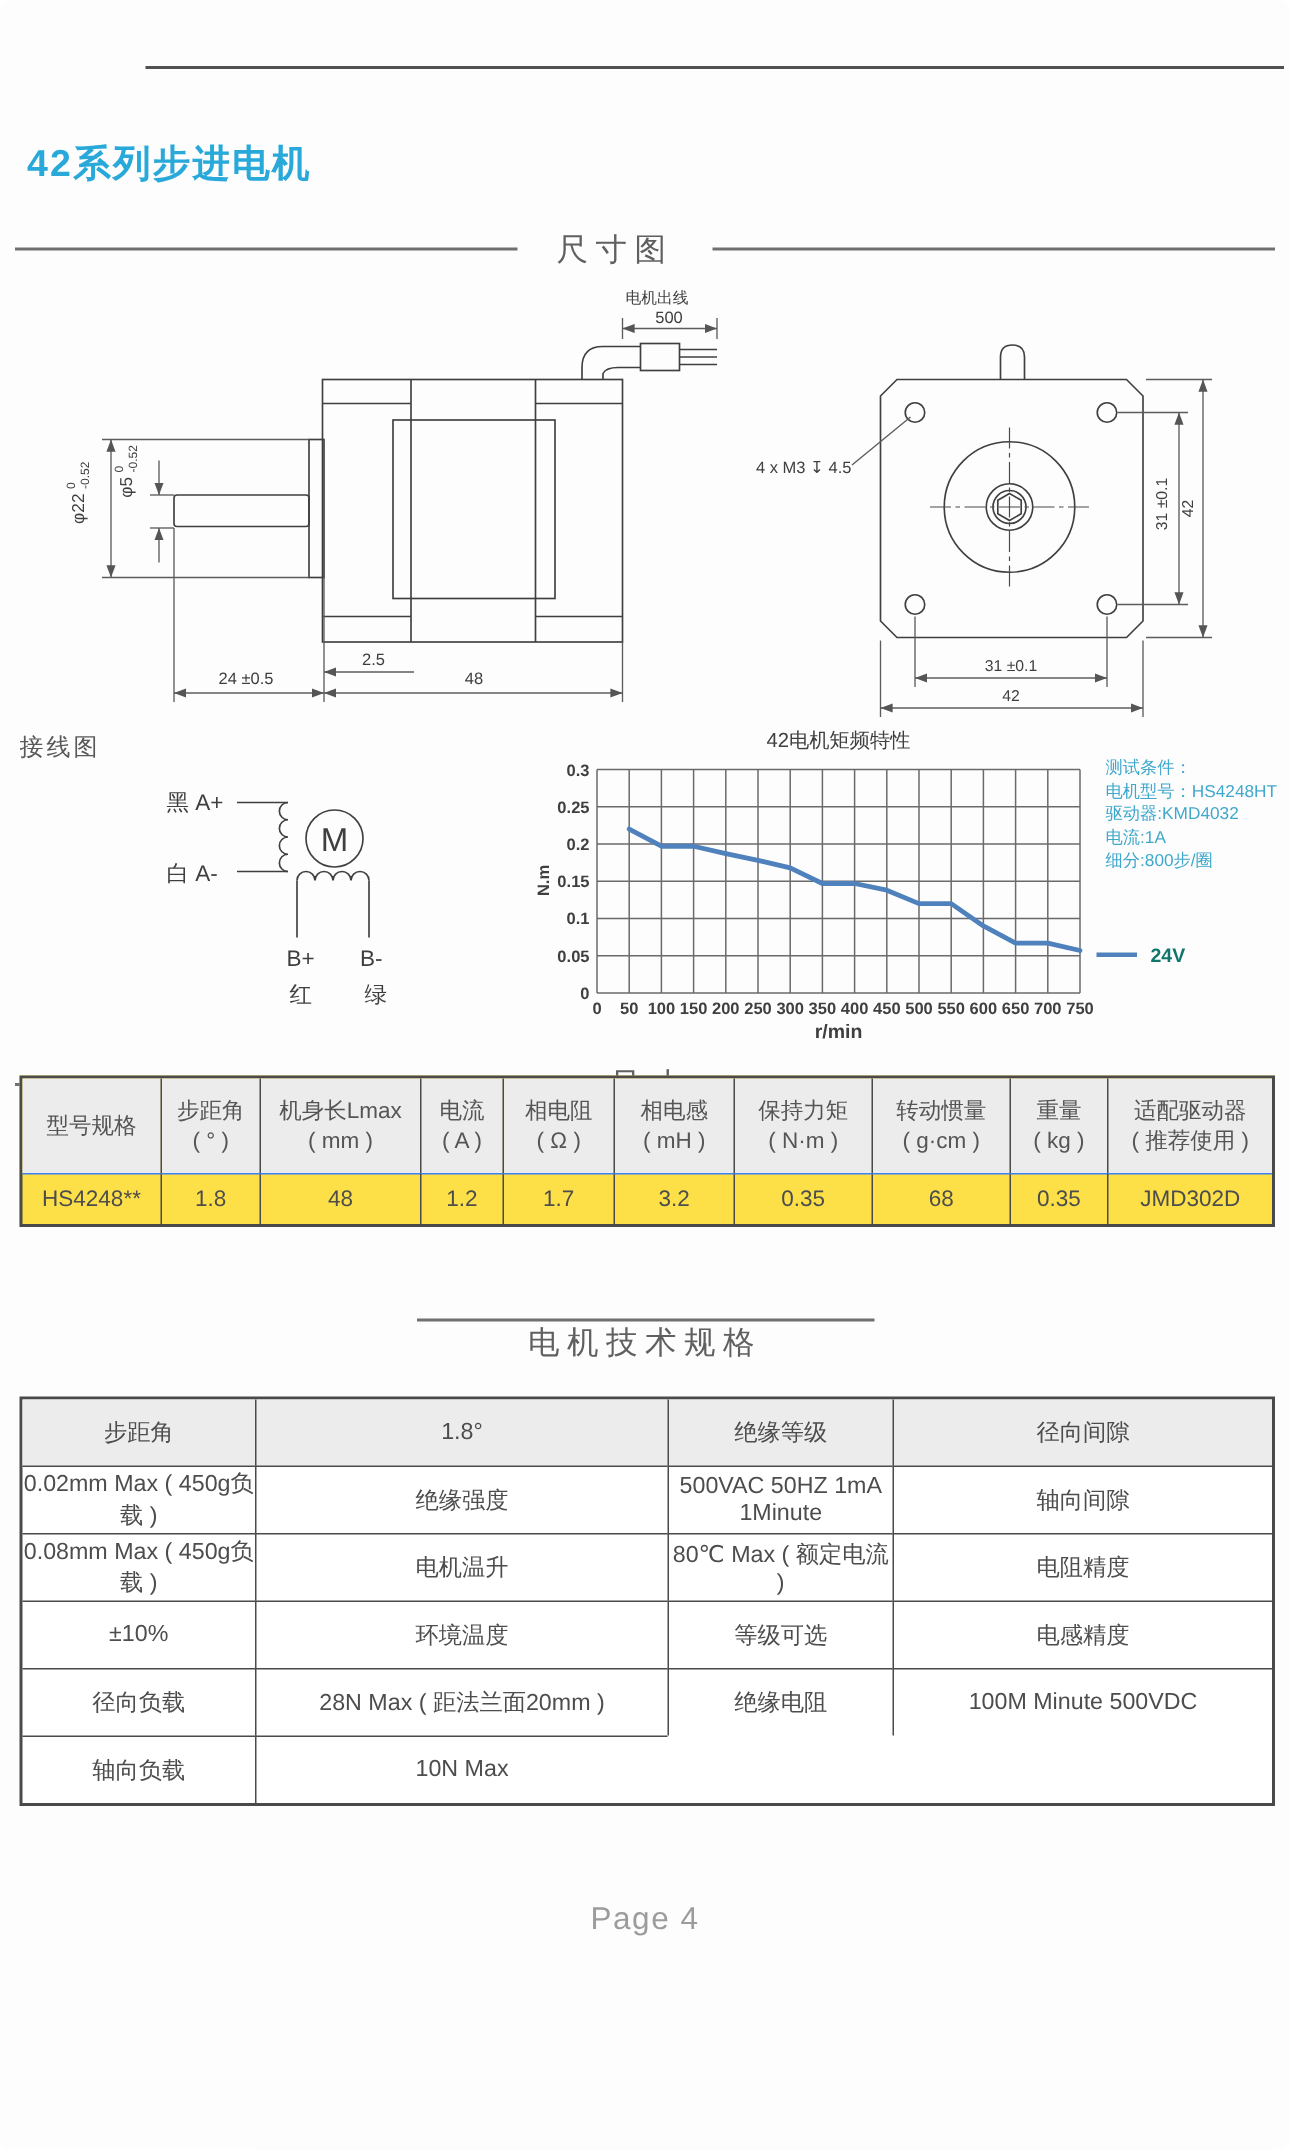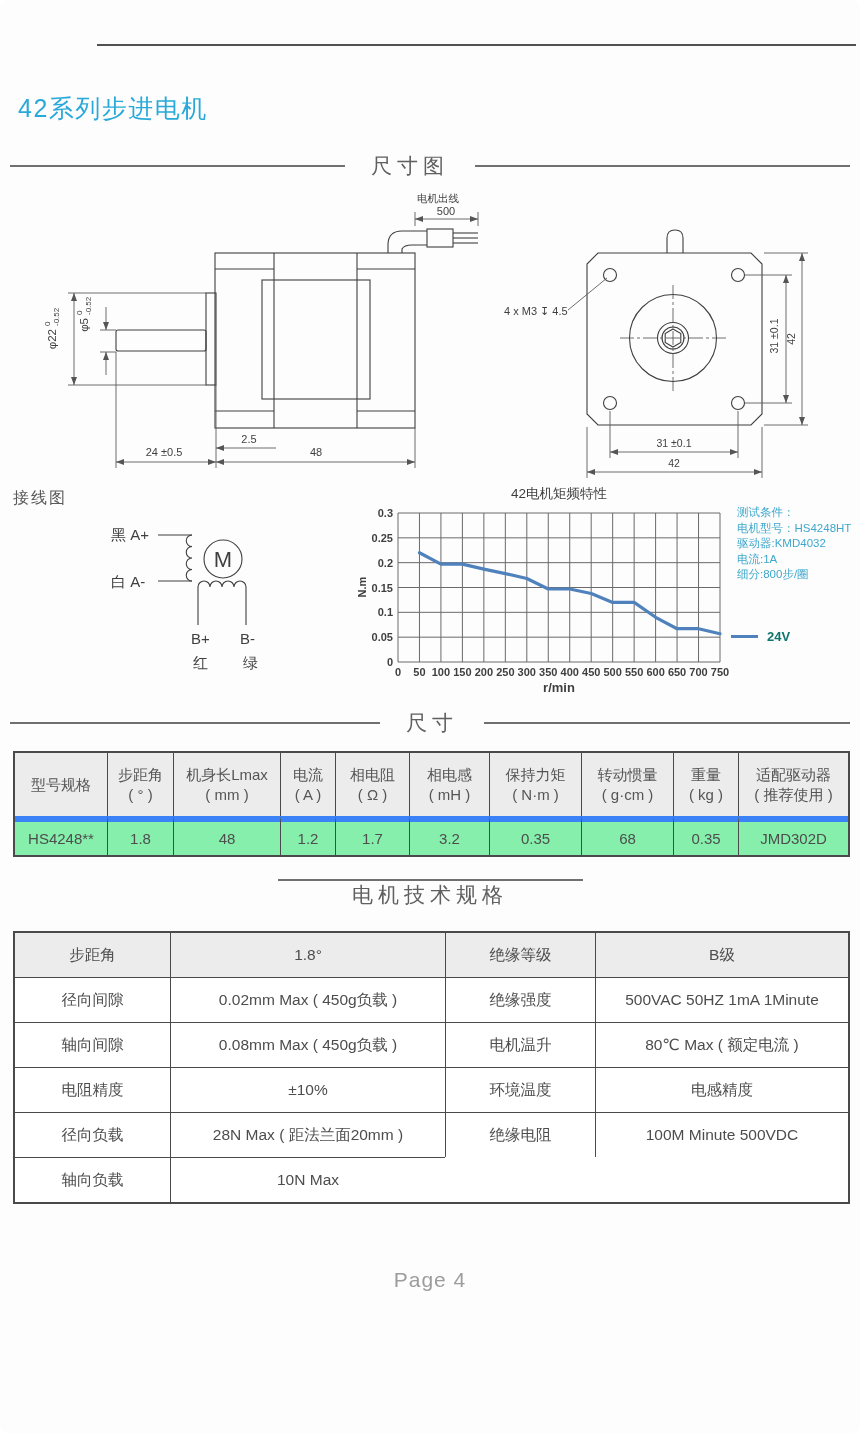--- a/index.html
+++ b/index.html
@@ -1,20 +1,20 @@
 <!DOCTYPE html>
 <html><head>
 <meta charset="utf-8">
 <style>
   html,body{margin:0;padding:0;background:#ffffff;}
   body{font-family:"Liberation Sans","DejaVu Sans",sans-serif;color:#4d4d4d;}
   .page{position:relative;width:860px;height:1433px;background:#fdfdfd;overflow:hidden;border-radius:8px;}
 
   .top-rule{position:absolute;left:97px;top:44px;width:759px;height:2px;background:#515151;}
-  .title{position:absolute;left:18px;top:92px;font-size:25px;font-weight:400;color:#29a9d9;letter-spacing:1.5px;}
+  .title{position:absolute;left:18px;top:92px;font-size:25px;font-weight:700;color:#29a9d9;letter-spacing:1.5px;}
 
   .sec{position:absolute;left:10px;right:10px;display:flex;align-items:center;color:#606060;}
   .sec .rule{height:2px;background:#707070;}
   .sec .rule.r{flex:1;}
   .sec .txt{font-size:21px;letter-spacing:5px;margin:0 26px;white-space:nowrap;}
   #sec-dim{top:152px;}  #sec-dim .rule.l{width:335px;}
   #sec-size{top:709px;justify-content:space-between;} #sec-size .rule.l{width:370px;}
   #sec-spec{top:879px;flex-direction:column;} #sec-spec .rule.l{width:305px;}
 
   svg{position:absolute;overflow:visible;}
@@ -23,25 +23,25 @@
   .d{stroke:#5c5c5c;fill:none;stroke-width:0.9;}
   .cl{stroke:#4a4a4a;fill:none;stroke-width:0.8;stroke-dasharray:14 3 3 3;}
 
   .wiring-label{position:absolute;left:13px;top:488px;font-size:16px;letter-spacing:2px;color:#595959;}
 
   .testcond{position:absolute;left:737px;top:505px;font-size:11.5px;line-height:15.5px;color:#3fa8cc;}
   .legend{position:absolute;left:731px;top:629px;display:flex;align-items:center;gap:9px;}
   .legend .sw{width:27px;height:3px;background:#4f81bd;}
   .legend .lb{font-size:13px;font-weight:700;color:#0f766e;}
 
-  .size-table{position:absolute;left:13px;top:751px;width:833px;border:2px solid #4a4a4a;display:grid;
-    grid-template-columns:92px 66px 107px 55px 74px 80px 92px 92px 65px 1fr;background:#86efac;}
+  .size-table{position:absolute;left:13px;top:717px;width:833px;border:2px solid #4a4a4a;display:grid;
+    grid-template-columns:92px 66px 107px 55px 74px 80px 92px 92px 65px 1fr;background:#fde047;}
   .st-h{height:63px;background:#ececec;border-left:1px solid #4a4a4a;display:flex;flex-direction:column;
     justify-content:center;align-items:center;font-size:15px;line-height:20px;color:#555;text-align:center;}
-  .st-d{height:33px;border-left:1px solid #4a4a4a;border-top:6px solid #3b82f6;display:flex;align-items:center;
+  .st-d{height:33px;border-left:1px solid #4a4a4a;border-top:1px solid #3b82f6;display:flex;align-items:center;
     justify-content:center;font-size:15px;color:#4d4d4d;}
   .st-h.first,.st-d.first{border-left:none;}
 
   .spec-table{position:absolute;left:13px;top:931px;width:833px;border:2px solid #4a4a4a;display:grid;
     grid-template-columns:155px 275px 150px 1fr;background:#fff;}
   .sp-c{height:44px;border-left:1px solid #4a4a4a;border-top:1px solid #4a4a4a;display:flex;align-items:center;
     justify-content:center;font-size:15.5px;color:#4d4d4d;text-align:center;}
   .sp-c:nth-child(4n+1){border-left:none;}
   .sp-c:nth-child(-n+4){border-top:none;background:#ececec;}
 
@@ -324,32 +324,32 @@
   <div class="sec" id="sec-spec">
     <div class="rule l"></div>
     <div class="txt">电机技术规格</div>
     <div class="rule r"></div>
   </div>
 
   <div class="spec-table">
     <div class="sp-c">步距角</div>
     <div class="sp-c">1.8°</div>
     <div class="sp-c">绝缘等级</div>
-    <div class="sp-c">B级</div>
     <div class="sp-c">径向间隙</div>
     <div class="sp-c">0.02mm Max ( 450g负载 )</div>
     <div class="sp-c">绝缘强度</div>
     <div class="sp-c">500VAC 50HZ 1mA 1Minute</div>
     <div class="sp-c">轴向间隙</div>
     <div class="sp-c">0.08mm Max ( 450g负载 )</div>
     <div class="sp-c">电机温升</div>
     <div class="sp-c">80℃  Max ( 额定电流 )</div>
     <div class="sp-c">电阻精度</div>
     <div class="sp-c">±10%</div>
     <div class="sp-c">环境温度</div>
+    <div class="sp-c">等级可选</div>
     <div class="sp-c">电感精度</div>
     <div class="sp-c">径向负载</div>
     <div class="sp-c">28N Max ( 距法兰面20mm )</div>
     <div class="sp-c">绝缘电阻</div>
     <div class="sp-c">100M  Minute 500VDC</div>
     <div class="sp-c">轴向负载</div>
     <div class="sp-c">10N  Max</div>
   </div>
 
   <div class="footer">Page 4</div>

